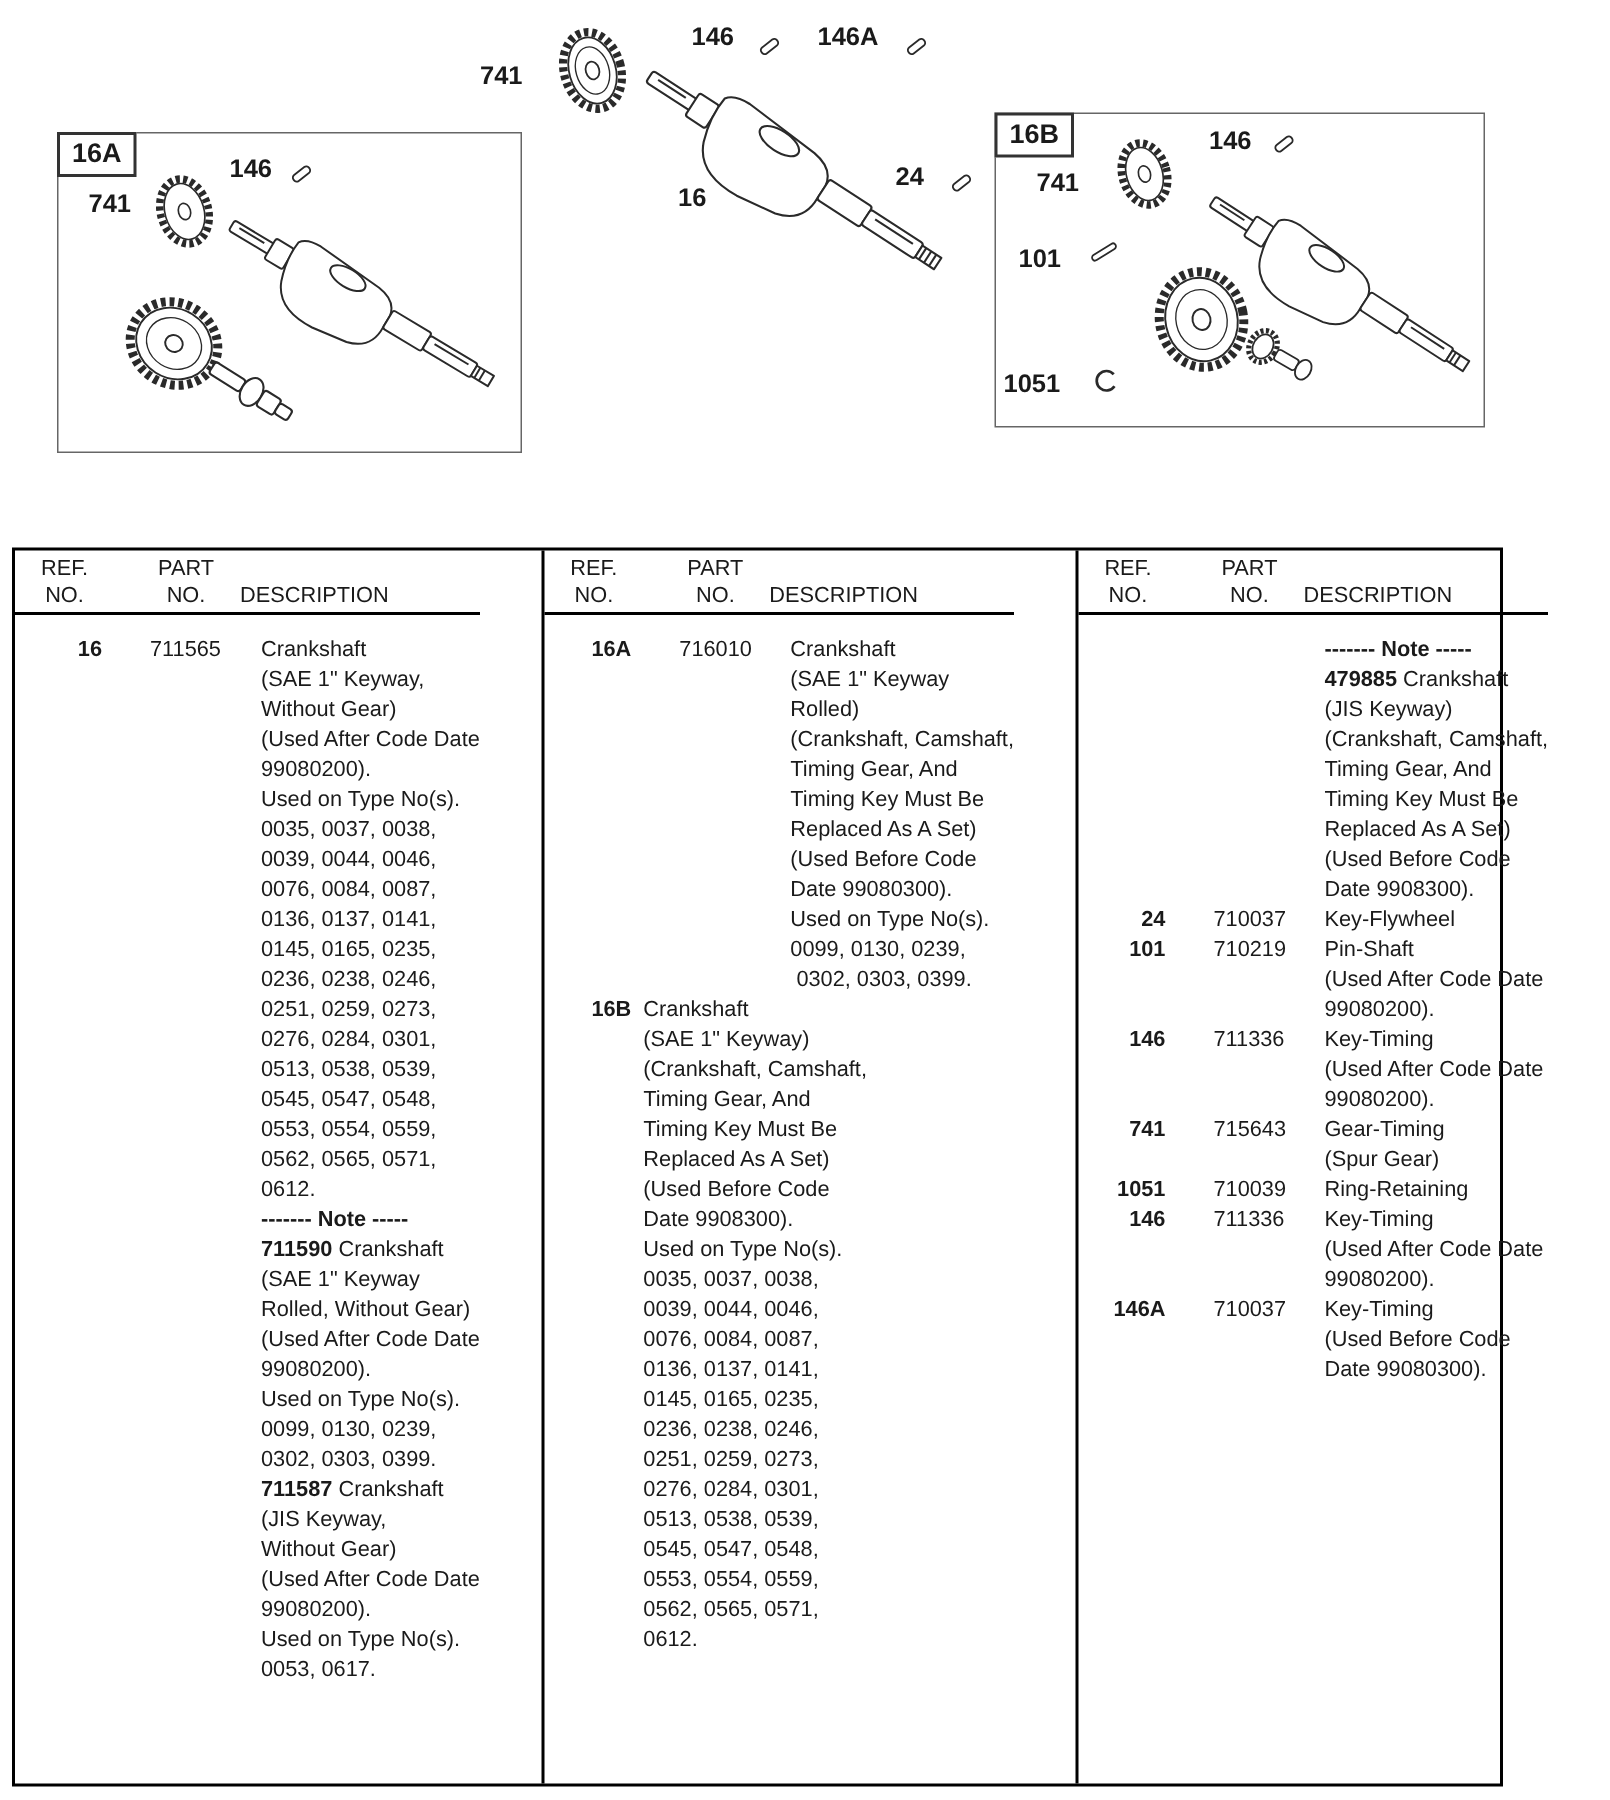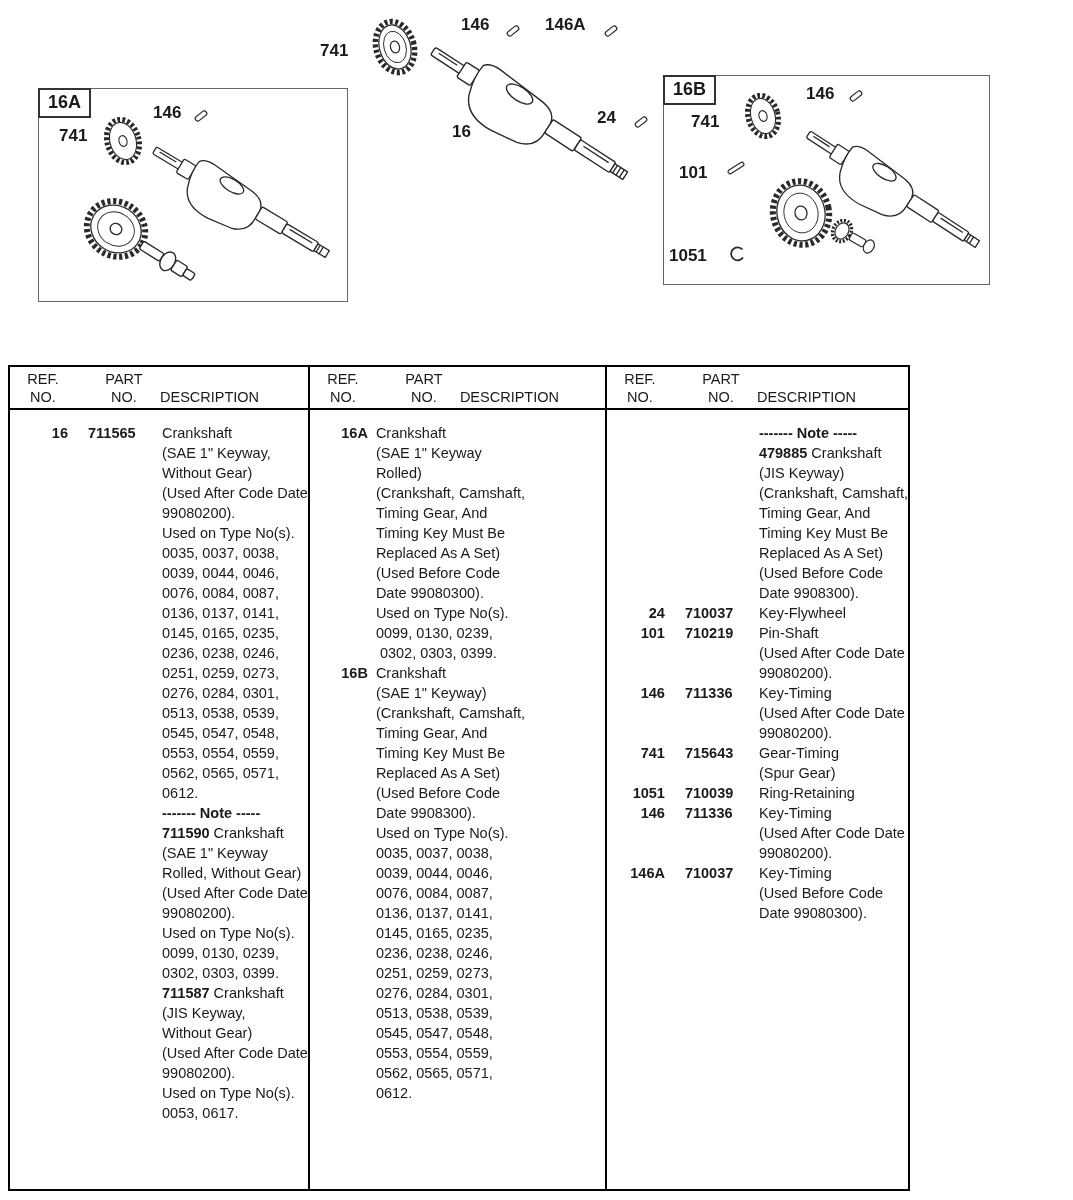--- a/index.html
+++ b/index.html
@@ -9,33 +9,33 @@
   
   .dlabel{position:absolute;font-weight:bold;font-size:17px;line-height:1;white-space:nowrap;}
   .dbox{position:absolute;border:1px solid #666;background:#fff;}
   .dbox svg{position:absolute;left:0;top:0;}
   .tagbox{position:absolute;left:-1px;top:-1px;border:2px solid #333;background:#fff;
           padding:2px 8px 3px 8px;font-weight:bold;font-size:18px;z-index:3;}
   .dbox .dlabel{z-index:3;}
   .freesvg{position:absolute;}
 
   
-  .ptable{position:absolute;left:8px;top:365px;width:902px;height:826px;
-          border:2px solid #000;display:flex;box-sizing:border-box;background:#fff;}
+  .ptable{position:absolute;left:8px;top:365px;width:994px;height:826px;
+          border:2px solid #000;display:flex;box-sizing:border-box;background:#fff;gap:41px;}
   .colgroup{position:relative;flex:1;border-left:2px solid #000;box-sizing:border-box;}
   .colgroup:first-child{border-left:none;}
   .colhead{height:41px;border-bottom:2px solid #000;position:relative;
            font-size:14.5px;line-height:18px;}
   .h-ref{position:absolute;left:2px;width:62px;top:3px;text-align:center;}
   .h-part{position:absolute;left:78px;width:72px;top:3px;text-align:center;}
   .h-desc{position:absolute;left:150px;right:4px;top:21px;text-align:left;}
   .colbody{padding-top:13px;}
   .entry{display:flex;font-size:14.5px;line-height:20px;}
   .e-ref{width:58px;text-align:right;font-weight:bold;flex:none;}
-  .e-part{width:66px;margin-left:20px;font-weight:bold;flex:none;}
+  .e-part{width:66px;margin-left:32px;font-weight:normal;flex:none;}
   .e-desc{flex:1;margin-left:8px;overflow:hidden;}
   .dline{white-space:pre;}
 </style>
 </head>
 <body>
 
 <div class="page">
 
   <div class="dlabel" style="left:320px;top:42px;">741</div>
   <div class="dlabel" style="left:461px;top:16px;">146</div>
@@ -255,20 +255,21 @@
         </div>
         <div class="h-part">
           <div>PART</div>
           <div>NO.</div>
         </div>
         <div class="h-desc">DESCRIPTION</div>
       </div>
       <div class="colbody">
           <div class="entry">
             <div class="e-ref">16A</div>
+            <div class="e-part">716010</div>
             <div class="e-desc">
               <div class="dline">Crankshaft</div>
               <div class="dline">(SAE 1" Keyway</div>
               <div class="dline">Rolled)</div>
               <div class="dline">(Crankshaft, Camshaft,</div>
               <div class="dline">Timing Gear, And</div>
               <div class="dline">Timing Key Must Be</div>
               <div class="dline">Replaced As A Set)</div>
               <div class="dline">(Used Before Code</div>
               <div class="dline">Date 99080300).</div>

